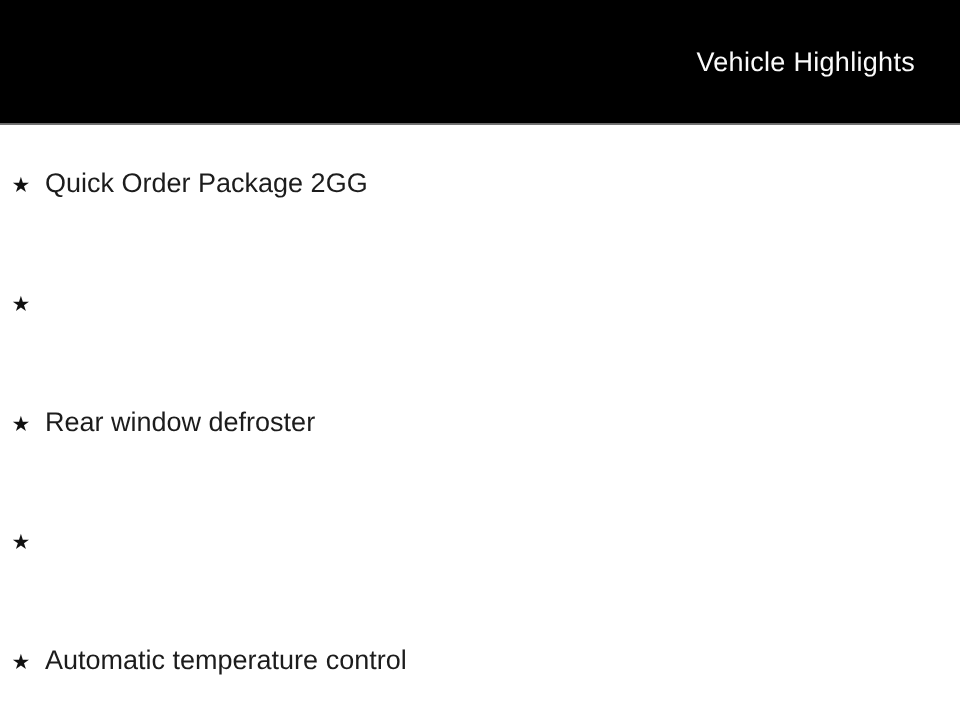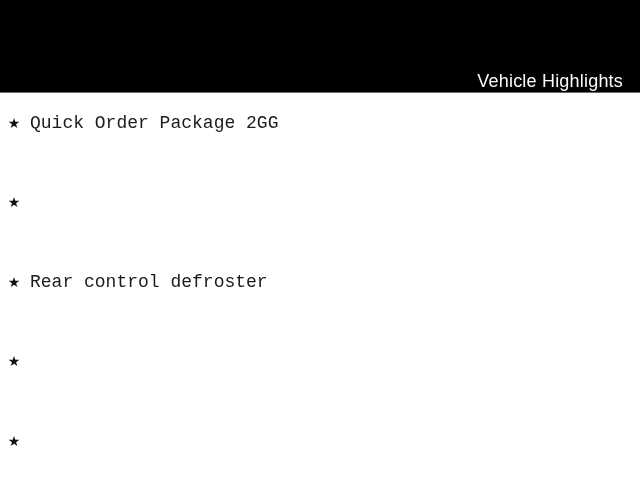--- a/index.html
+++ b/index.html
@@ -10,27 +10,27 @@
     width: 640px;
     height: 480px;
     background: #ffffff;
     font-family: "Liberation Sans", sans-serif;
     overflow: hidden;
     position: relative;
   }
   .header {
     box-sizing: border-box;
     width: 640px;
-    height: 93px;
+    height: 83px;
     background: #000000;
     border-bottom: 1px solid #6a6a6a;
     display: flex;
-    align-items: flex-end;
+    align-items: center;
     justify-content: flex-end;
-    padding-right: 17px;
+    padding-right: 30px;
   }
   .header-title {
     color: #fafafa;
     font-size: 18px;
     letter-spacing: 0.2px;
     white-space: nowrap;
   }
   .highlights-list {
     position: absolute;
     top: 83px;
@@ -50,21 +50,20 @@
     width: 14px;
     text-align: center;
     margin-right: 9px;
     line-height: 1;
     flex: 0 0 auto;
   }
   .highlight-label {
     font-size: 18px;
     color: #1c1c1c;
     white-space: nowrap;
-    font-family: Liberation Mono, monospace;
   }
 </style>
 </head>
 <body>
 
 <div class="header">
   <span class="header-title">Vehicle Highlights</span>
 </div>
 
 <div class="highlights-list">
@@ -73,23 +72,24 @@
       <span class="star-icon">★</span>
       <span class="highlight-label">Quick Order Package 2GG</span>
     </div>
 
     <div class="highlight-item">
       <span class="star-icon">★</span>
     </div>
 
     <div class="highlight-item">
       <span class="star-icon">★</span>
-      <span class="highlight-label">Rear control defroster</span>
+      <span class="highlight-label">Rear window defroster</span>
     </div>
 
     <div class="highlight-item">
       <span class="star-icon">★</span>
     </div>
 
     <div class="highlight-item">
       <span class="star-icon">★</span>
+      <span class="highlight-label">Automatic temperature control</span>
     </div>
   </div>
 
 </body></html>

